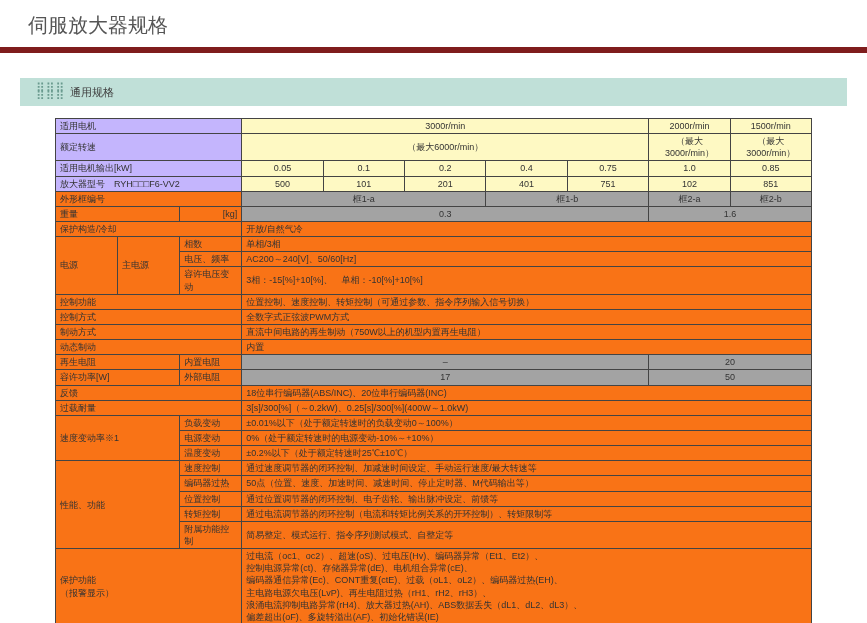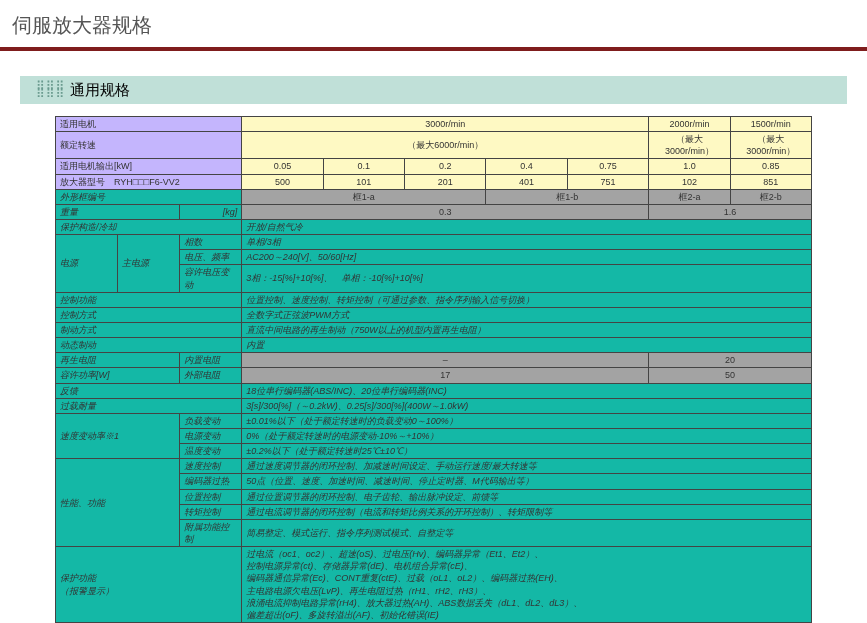--- a/index.html
+++ b/index.html
@@ -11,22 +11,22 @@
     background: #fafafa;
   }
   .page {
     width: 867px;
     min-height: 623px;
     background: #fff;
   }
   .page-title {
     font-size: 20px;
     color: #555;
-    padding: 12px 20px 8px 12px;
-    border-bottom: 4px solid #7f1d1d;
+    padding: 12px 20px 8px 28px;
+    border-bottom: 6px solid #7f1d1d;
   }
   .section-header {
     display: flex;
     align-items: center;
     padding: 0 20px;
     margin-top: 25px;
     margin-bottom: 12px;
   }
   .section-bar {
     background: #c0e0d8;
@@ -42,22 +42,22 @@
   .dots {
     display: inline-block;
     width: 24px;
     margin-right: 6px;
     letter-spacing: 1px;
     color: #6a9b8f;
     font-size: 12px;
     line-height: 8px;
   }
   .section-bar-title {
-    font-size: 15px;
-    color: #000000;
+    font-size: 11px;
+    color: #404040;
     margin-left: 4px;
   }
   .table-wrap {
     padding: 0 55px 20px 55px;
   }
   table {
     border-collapse: collapse;
     width: 100%;
     table-layout: fixed;
   }
@@ -74,22 +74,21 @@
   }
   .data-cell {
     background: #fef9c3;
     text-align: center;
   }
   .data-cell2 {
     background: #a3a3a3;
     text-align: center;
   }
   .plain {
-    background: #14b8a6;
-    font-style: italic;
+    background: #f97316;
   }
   col.label1 { width: 58px; }
   col.label2 { width: 58px; }
   col.label3 { width: 58px; }
   col.d7 { width: 76px; }
 </style>
 </head>
 <body>
 
 <div class="page">

